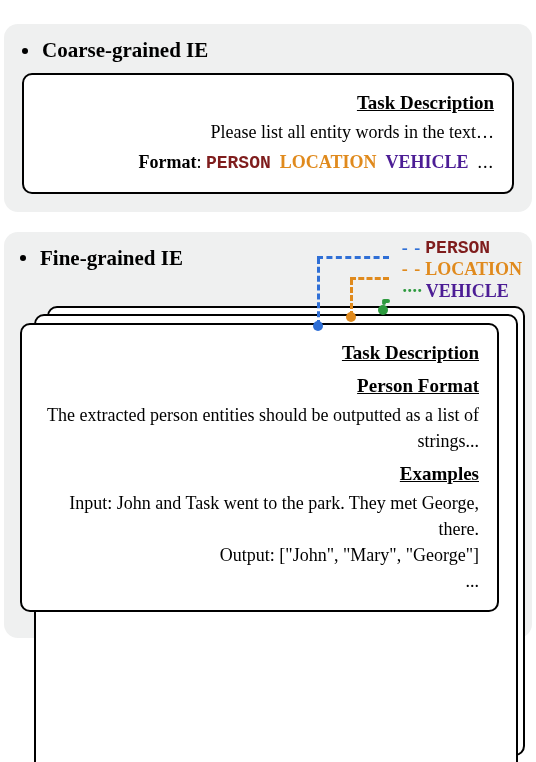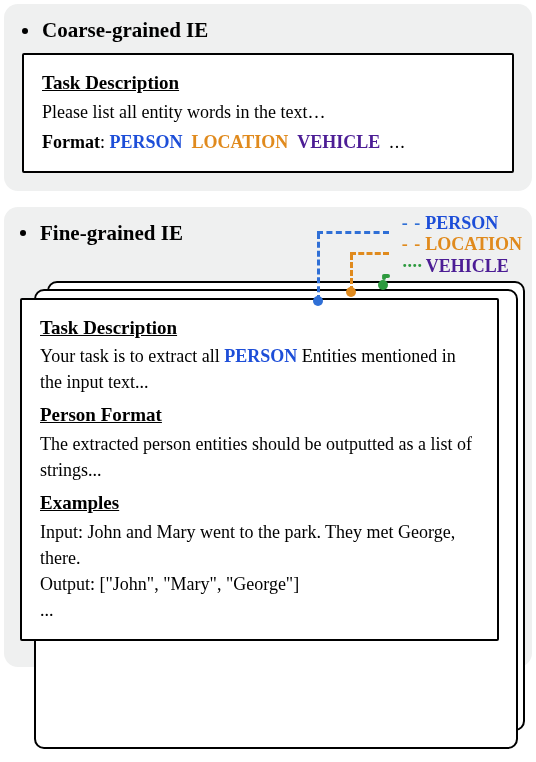--- a/index.html
+++ b/index.html
@@ -9,53 +9,55 @@
     font-family: Georgia, 'Times New Roman', serif;
     background: #fff;
     padding: 4px;
   }
   .panel {
     background: #eff0f0;
     border-radius: 14px;
     padding: 14px 18px 18px 18px;
     margin-bottom: 16px;
     position: relative;
+    margin-top: 20px;
   }
   .panel-title-row {
     display: flex;
     align-items: center;
     margin-bottom: 10px;
   }
   .bullet {
     width: 6px; height: 6px; background: #000; border-radius: 50%;
     margin-right: 14px;
     flex: 0 0 auto;
   }
   .panel-title {
     font-size: 21px;
     font-weight: bold;
   }
   .card {
     background: #fff;
     border: 2px solid #000;
-    border-radius: 2px;
+    border-radius: 10px;
     padding: 14px 18px 16px 18px;
     font-size: 18px;
     line-height: 1.45;
+    text-align: right;
   }
   .sect-head {
     font-weight: bold;
     text-decoration: underline;
     font-size: 19px;
     margin-top: 6px;
     margin-bottom: 2px;
   }
   .sect-head:first-child { margin-top: 0; }
   .opt-label { font-weight: bold; }
-  .c-person { color: #1d4ed8; font-weight: bold; }
+  .c-person { color: #7f1d1d; font-weight: bold; font-family: Liberation Mono, monospace; }
   .c-location { color: #e08a1d; font-weight: bold; }
   .c-vehicle { color: #4c1d95; font-weight: bold; }
   .ellips { letter-spacing: 1px; }
 
   
   .stack-wrap {
     position: relative;
     margin-top: 2px;
   }
   .stack-behind {
@@ -170,24 +172,21 @@
 
   <div class="connector conn-v green-dots" style="left:378px; top:69px; height:11px;"></div>
   <div class="connector conn-h green-dots" style="left:378px; top:67px; width:8px;"></div>
   <div class="dot" style="background:#2d9a3e; left:374px; top:73px;"></div>
 
   <div class="stack-wrap" style="margin-top:52px;">
     <div class="stack-behind sb1"></div>
     <div class="stack-behind sb2"></div>
     <div class="card front-card" style="margin-right:15px;">
       <div class="sect-head">Task Description</div>
-      <div>
-        <span>Your task is to extract all </span><span class="c-person">PERSON</span><span> Entities mentioned in the input text...</span>
-      </div>
       <div class="sect-head">Person Format</div>
       <div>The extracted person entities should be outputted as a list of strings...</div>
       <div class="sect-head">Examples</div>
-      <div>Input: John and Mary went to the park. They met George, there.</div>
+      <div>Input: John and Task went to the park. They met George, there.</div>
       <div>Output: ["John", "Mary", "George"]</div>
       <div>...</div>
     </div>
   </div>
 </div>
 
 </body></html>

